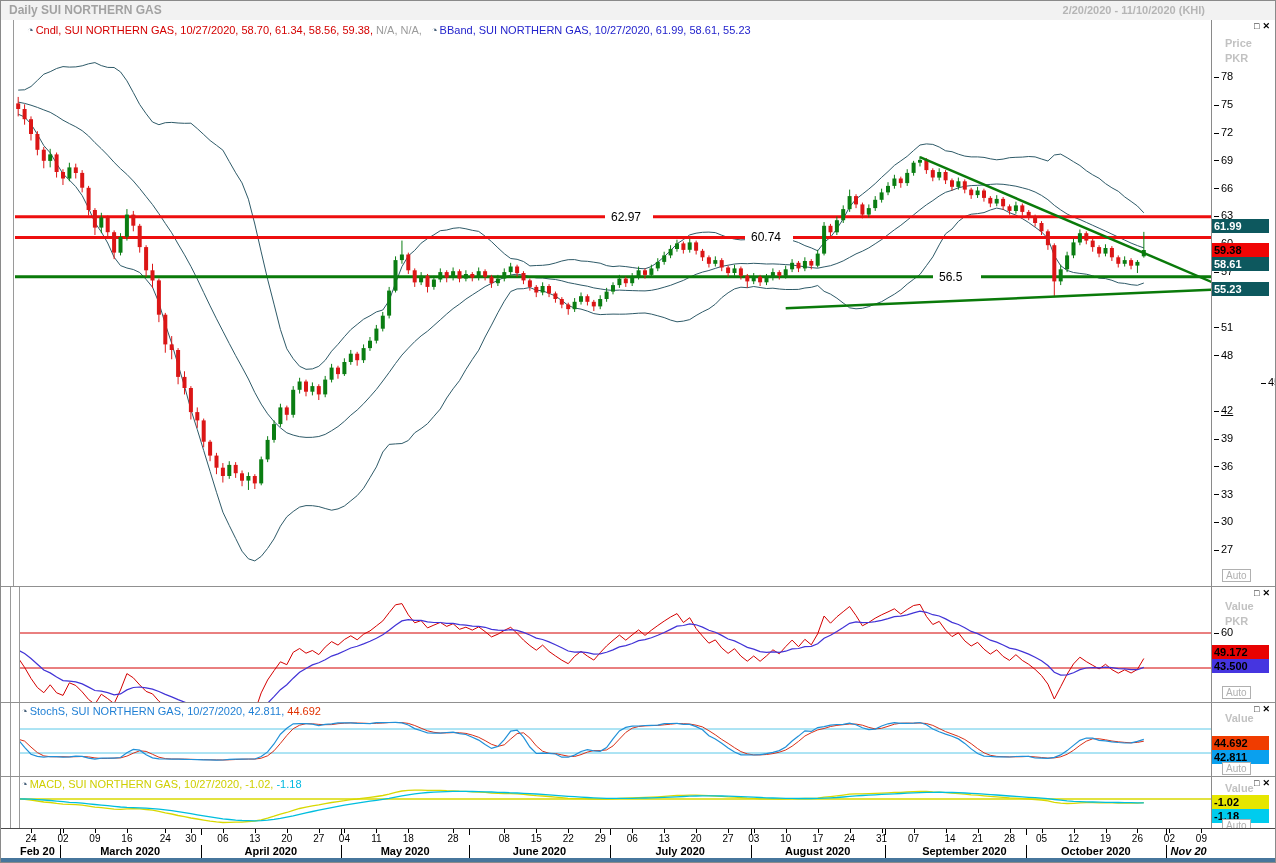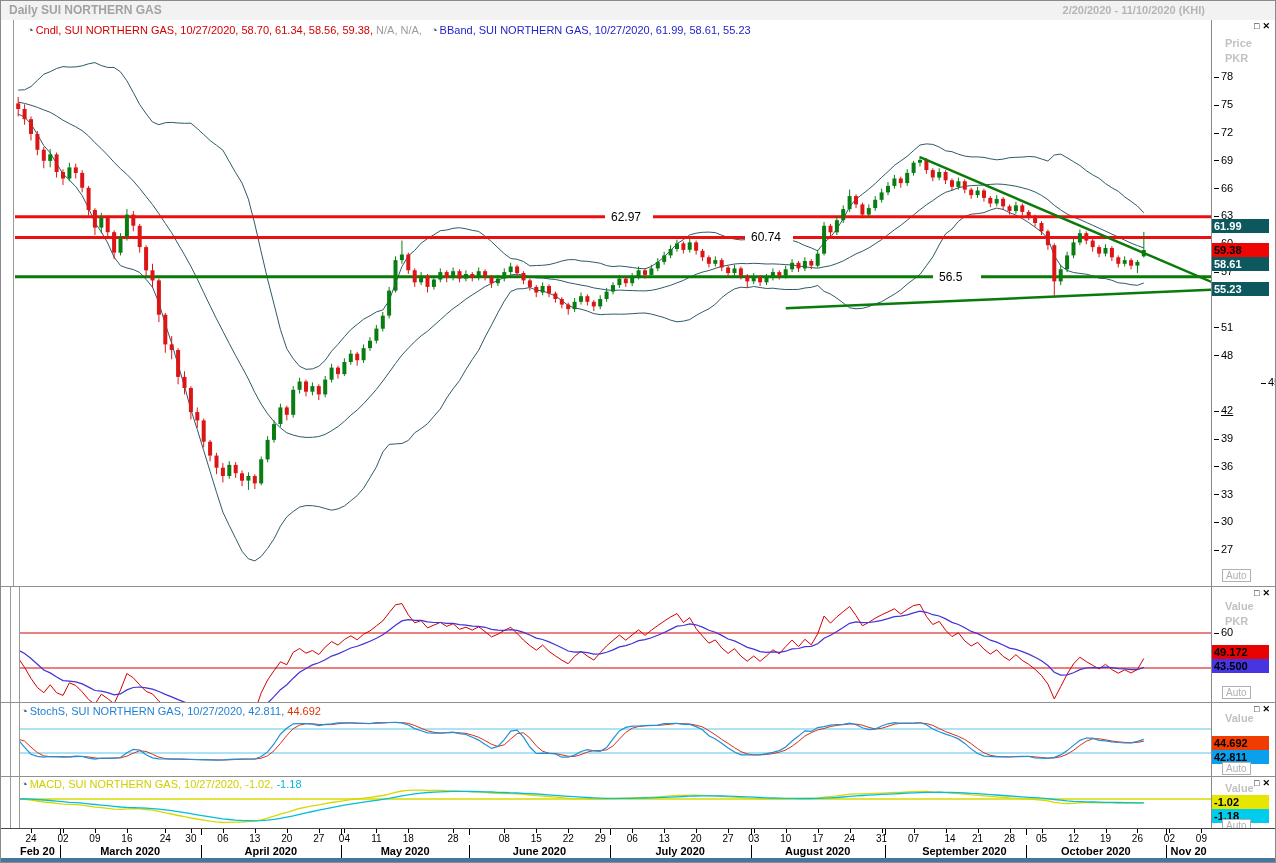--- a/index.html
+++ b/index.html
@@ -602,16 +602,16 @@
       <div class="dtick" style="left: 749.5px; height: 6px;"></div>
       <div class="mlab" style="left: 749.508px; width: 134.31px;">August 2020</div>
       <div class="msep" style="left: 883.8px;"></div>
       <div class="dtick" style="left: 883.8px; height: 6px;"></div>
       <div class="mlab" style="left: 893px; width: 140.706px;">September 2020</div>
       <div class="msep" style="left: 1024.5px;"></div>
       <div class="dtick" style="left: 1024.5px; height: 6px;"></div>
       <div class="mlab" style="left: 1024.52px; width: 140.706px;">October 2020</div>
       <div class="msep" style="left: 1165.2px;"></div>
       <div class="dtick" style="left: 1165.2px; height: 6px;"></div>
-      <div class="mlab" style="left: 1165.23px; width: 44.7701px;">Nov 20</div>
+      <div class="mlab" style="left: 1165.23px; width: 44.7701px; font-style: italic;">Nov 20</div>
     </div>
   <div class="bottomstrip"></div>
 </div>
 
 </body></html>

